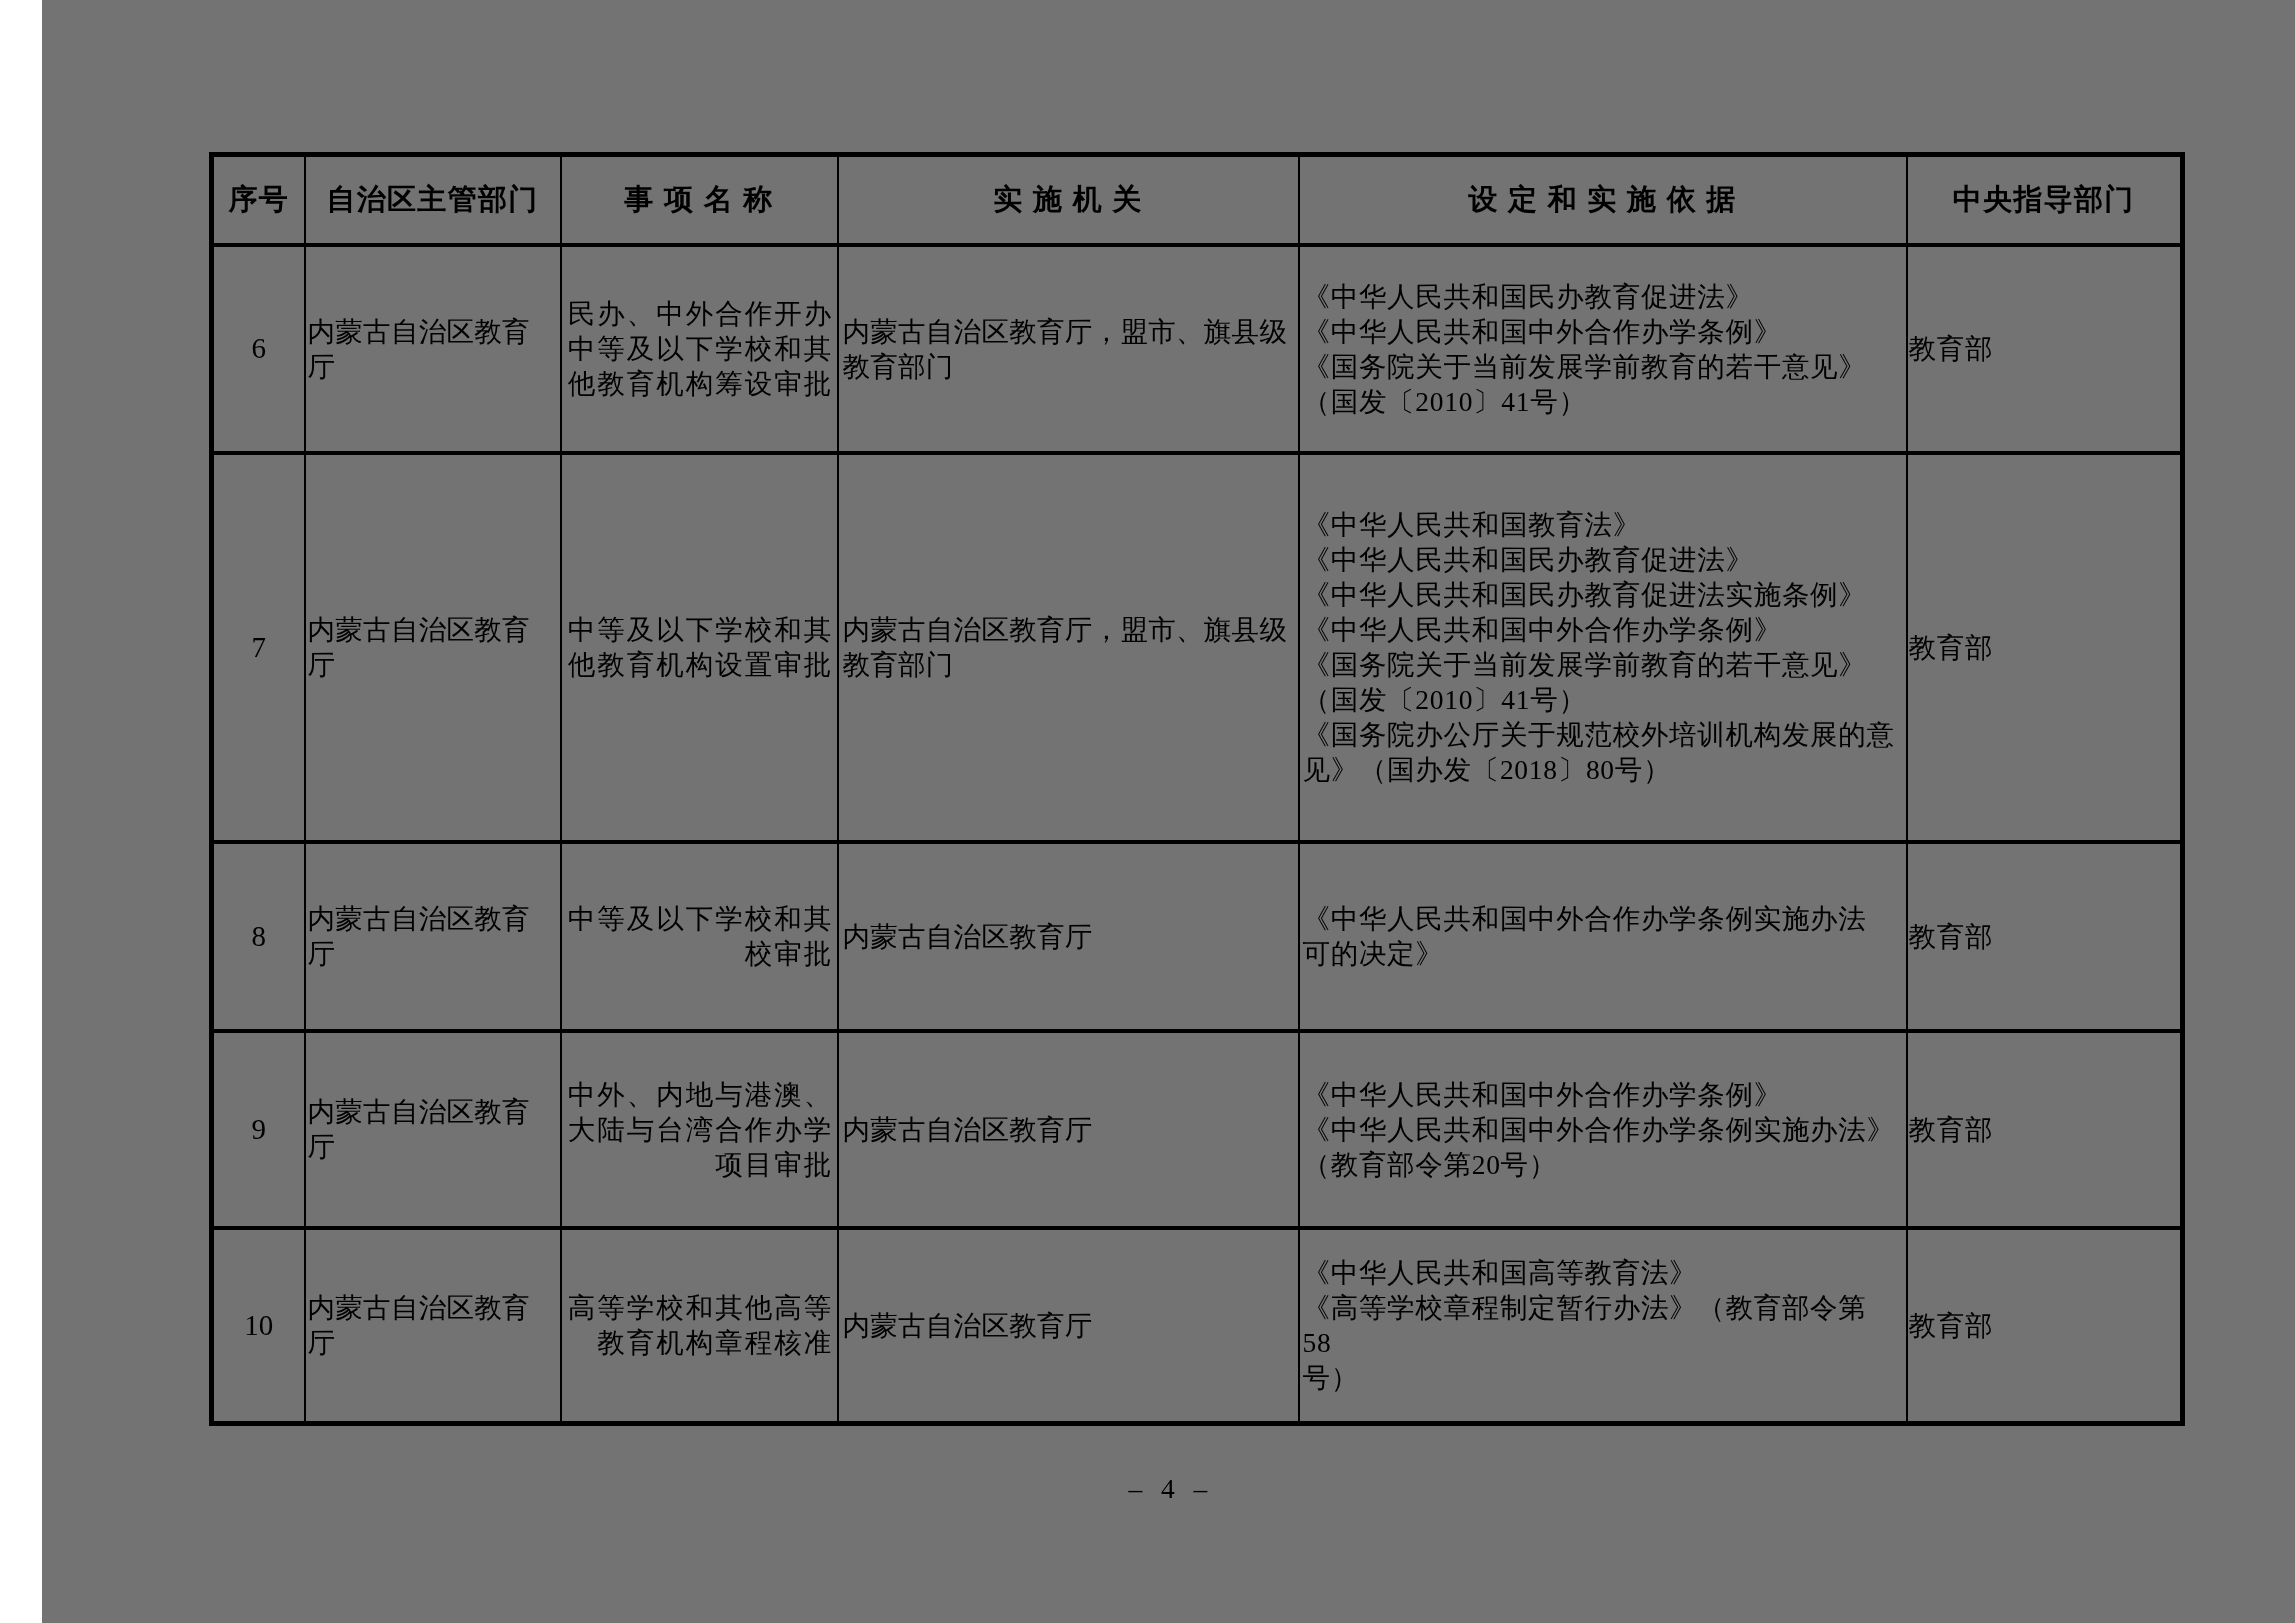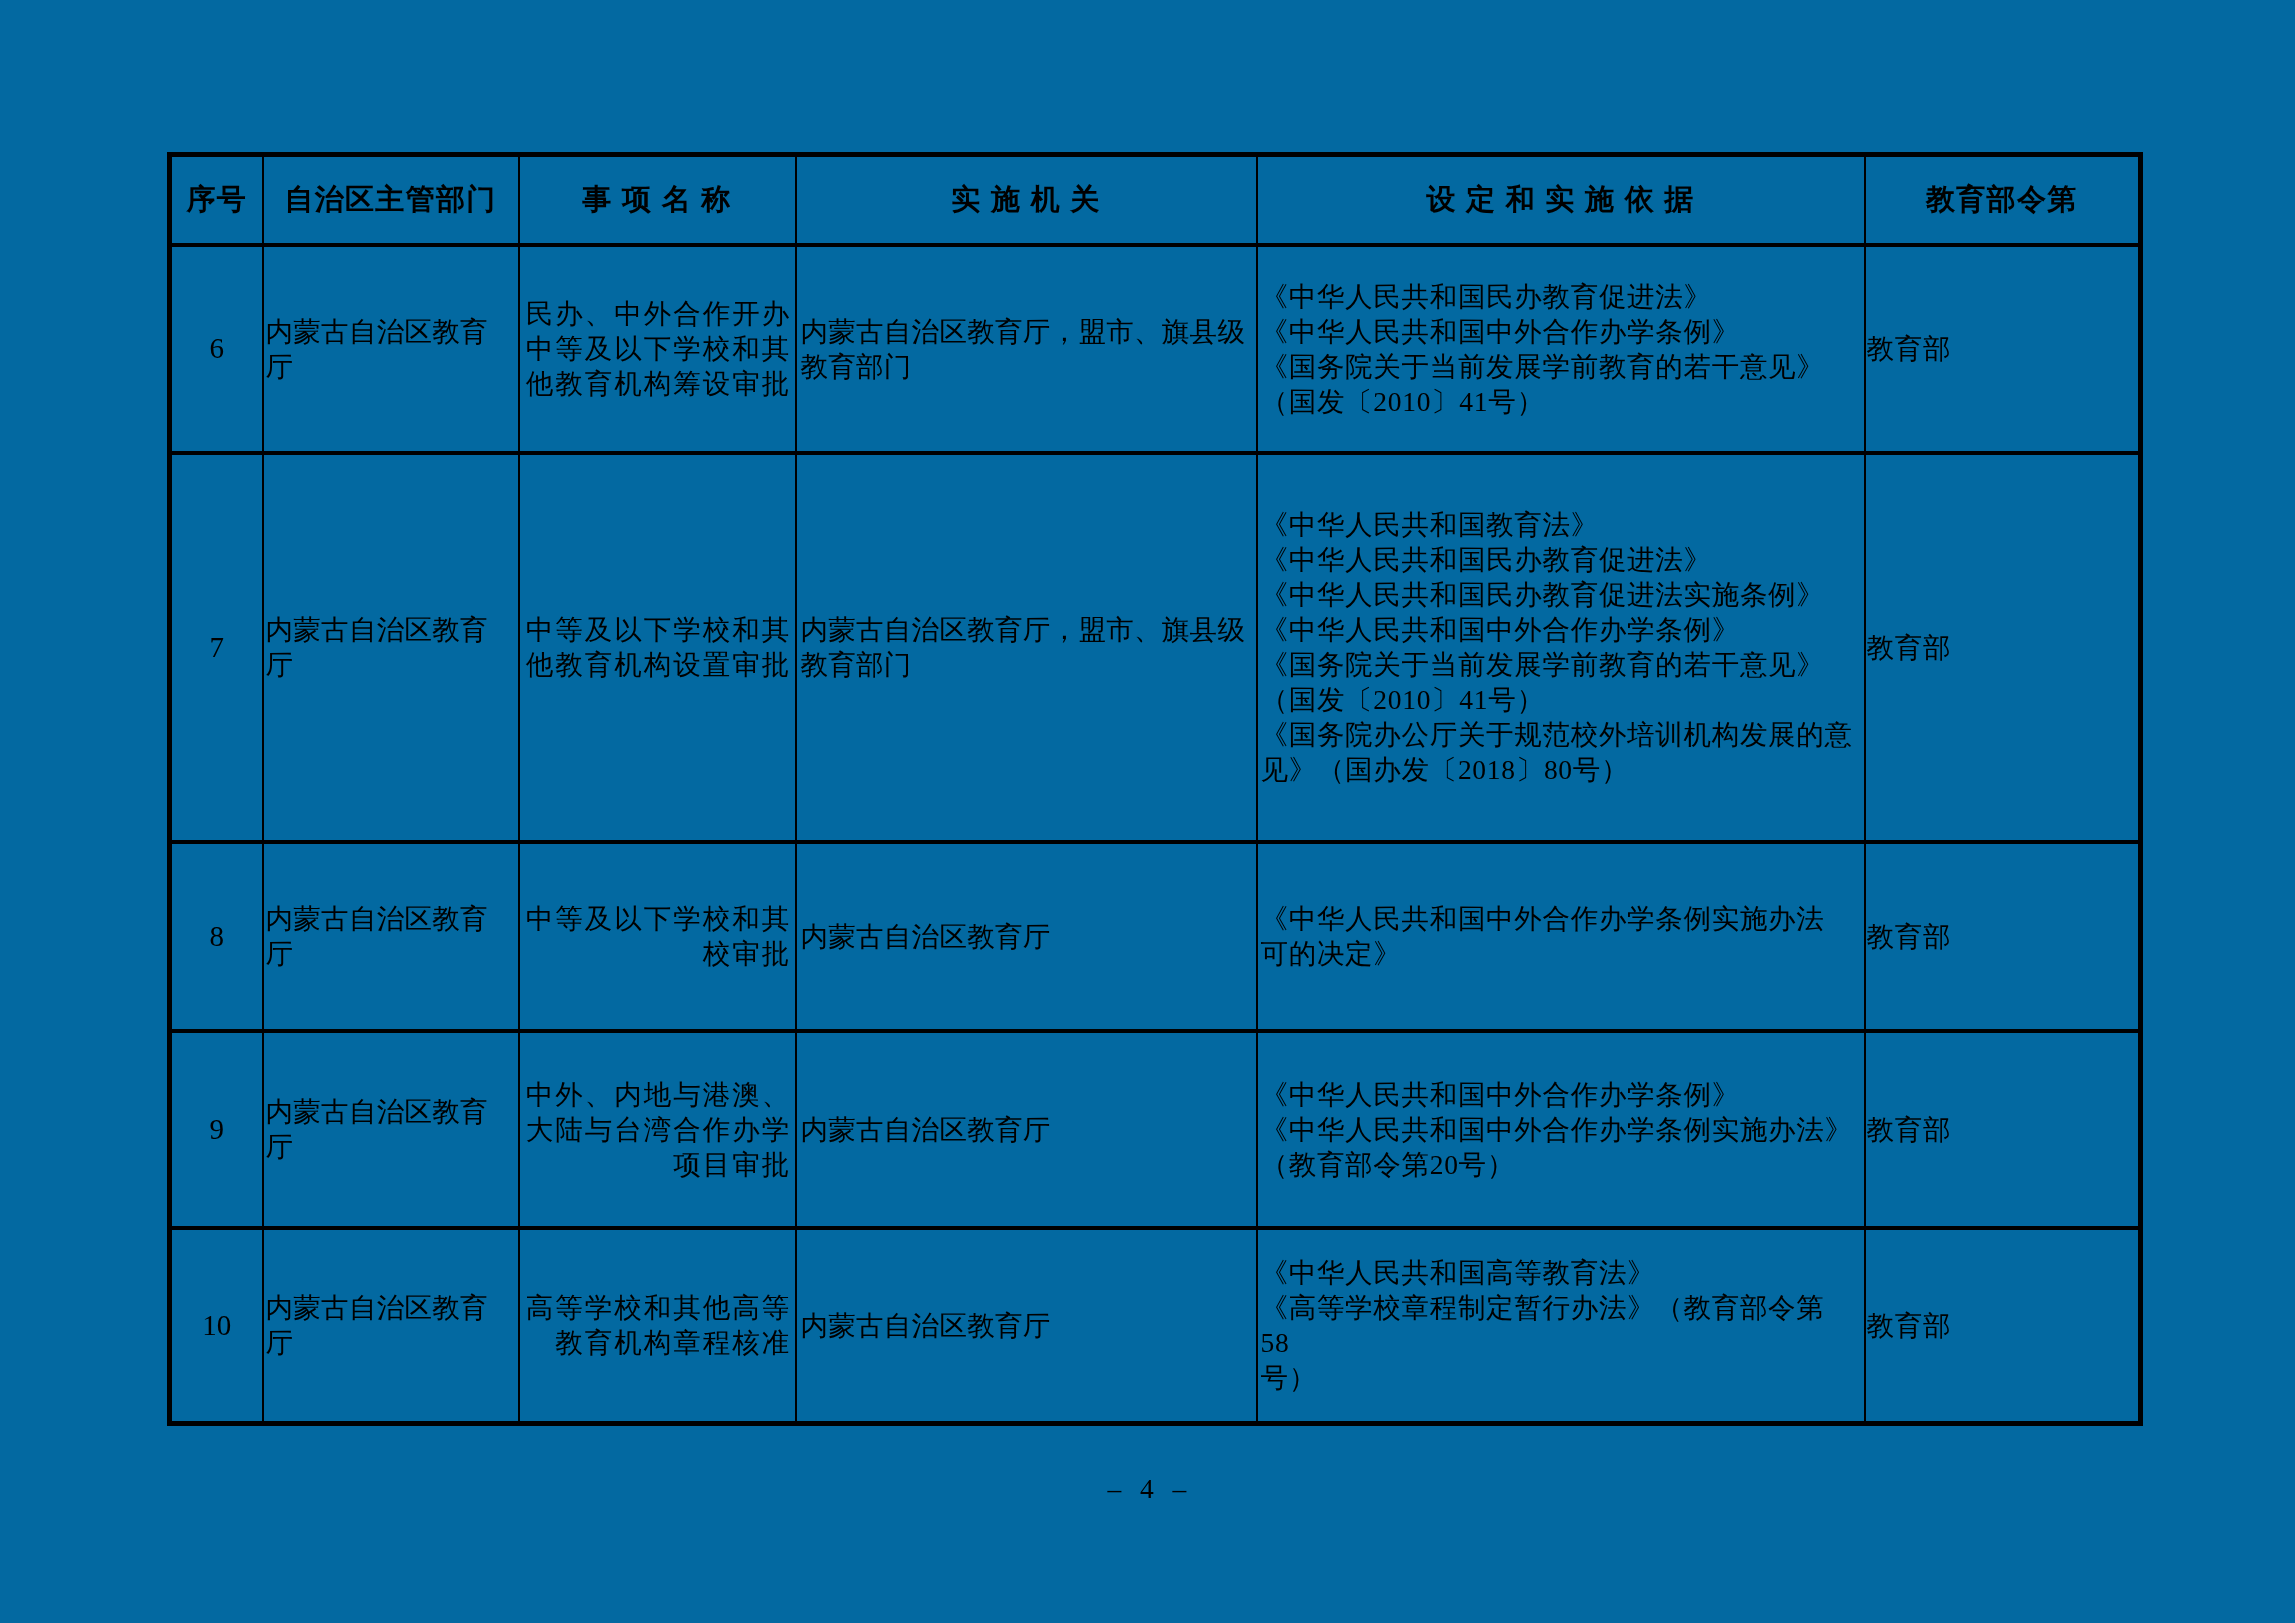--- a/index.html
+++ b/index.html
@@ -3,21 +3,21 @@
 <meta charset="utf-8">
 <style>
   html, body { margin: 0; padding: 0; }
   body {
     width: 2295px; height: 1623px;
     background: #ffffff;
     color: #000000;
     font-family: "Liberation Serif", "DejaVu Serif", serif;
     position: relative;
   }
-  .sheet { position: absolute; inset: 0; background: #0369a1; }
+  .sheet { position: absolute; inset: 0; background: #737373; margin-left: 42px; }
 
   table.doc-table {
     position: absolute;
     left: 167px; top: 152px;
     width: 1972px;
     border-collapse: collapse;
     table-layout: fixed;
     border: 5.2px solid #000;
   }
   .doc-table th, .doc-table td {
@@ -77,21 +77,21 @@
       <col style="width:608px">
       <col style="width:276px">
     </colgroup>
     <thead>
       <tr class="h-row">
         <th>序号</th>
         <th>自治区主管部门</th>
         <th>事 项 名 称</th>
         <th>实 施 机 关</th>
         <th>设 定 和 实 施 依 据</th>
-        <th>教育部令第</th>
+        <th>中央指导部门</th>
       </tr>
     </thead>
     <tbody>
       <tr class="r-6">
         <td class="c-no">6</td>
         <td class="c-dept">内蒙古自治区教育厅</td>
         <td class="c-item">民办、中外合作开办
 中等及以下学校和其
 他教育机构筹设审批</td>
         <td class="c-agency">内蒙古自治区教育厅，盟市、旗县级

